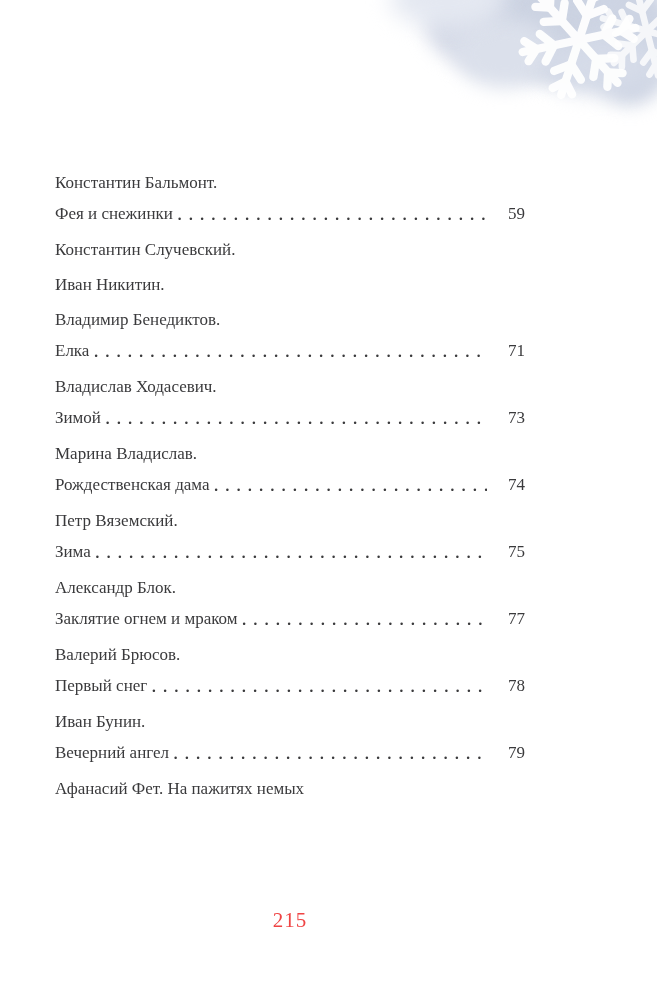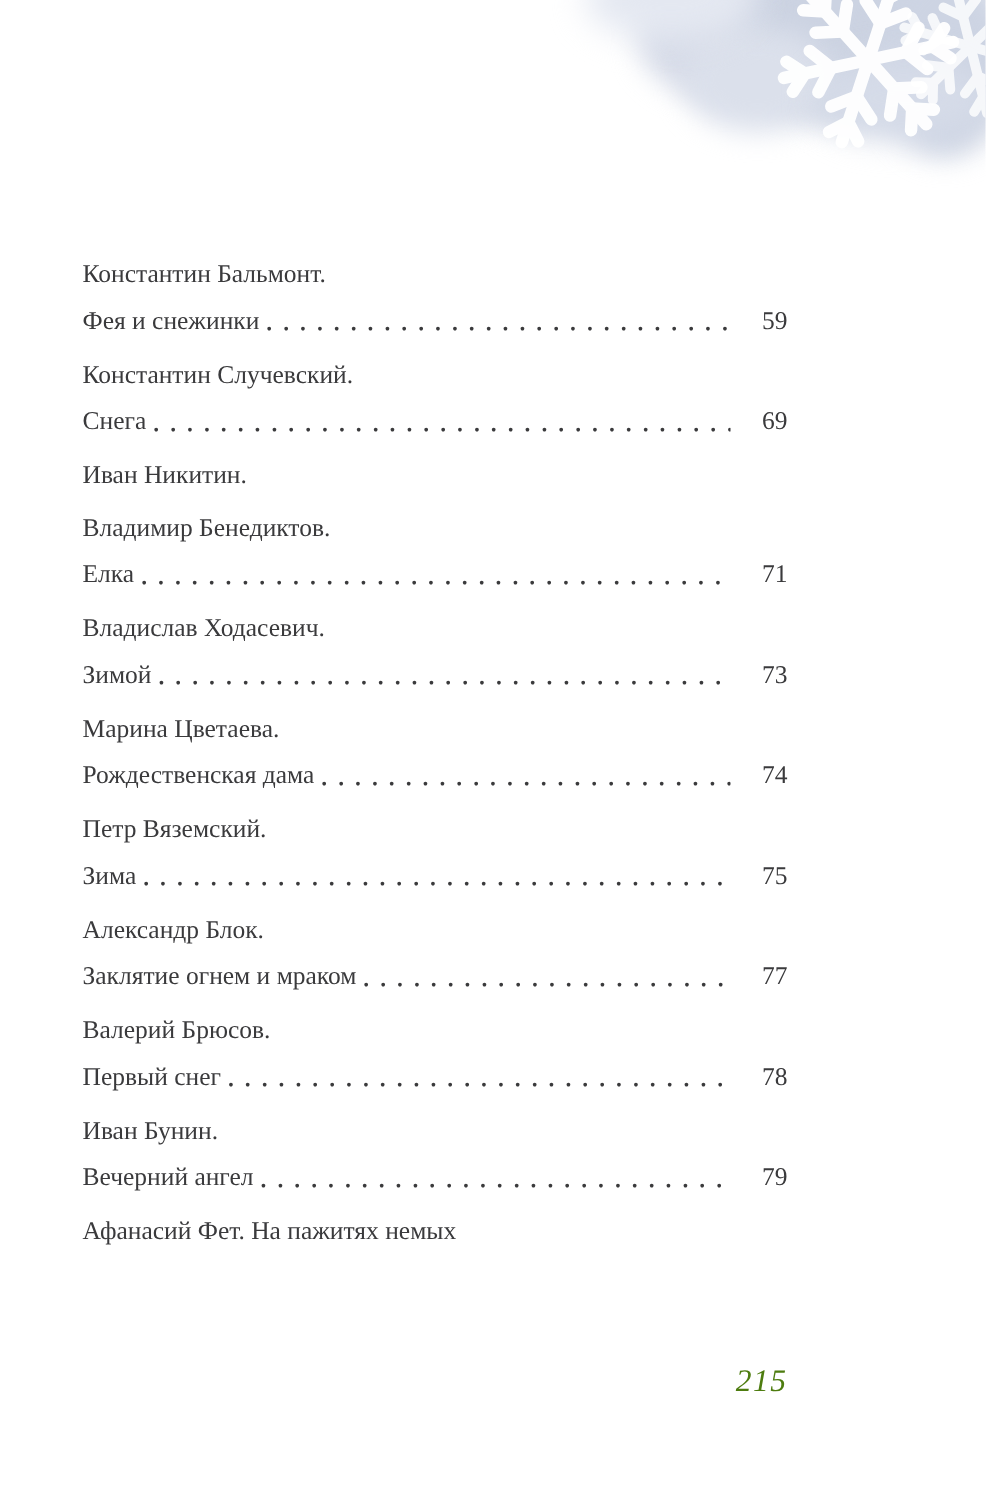--- a/index.html
+++ b/index.html
@@ -55,25 +55,24 @@
     font-size: 21px;
     color: #3a3a3c;
   }
   .pg { min-width: 28px; text-align: right; }
 
   
   .folio {
     position: absolute;
     left: 55px; top: 908px;
     width: 470px;
-    text-align: right;
-    font-style: italic;
+    text-align: center;
     font-size: 21px;
     letter-spacing: 1px;
-    color: #4d7c0f;
+    color: #ef4444;
   }
 </style>
 </head>
 <body>
 
 <div class="decor">
   <div class="blob b1"></div>
   <div class="blob b2"></div>
   <div class="blob b3"></div>
   <div class="blob b4"></div>
@@ -114,25 +113,20 @@
     <div class="l1">Константин Бальмонт.</div>
     <div class="l2">
       <span class="t">Фея и снежинки</span>
       <span class="leader"></span>
       <span class="pg">59</span>
     </div>
   </div>
 
   <div class="entry">
     <div class="l1">Константин Случевский.</div>
-    <div class="l2">
-      <span class="t">Снега</span>
-      <span class="leader"></span>
-      <span class="pg">69</span>
-    </div>
   </div>
 
   <div class="entry">
     <div class="l1">Иван Никитин.</div>
   </div>
 
   <div class="entry">
     <div class="l1">Владимир Бенедиктов.</div>
     <div class="l2">
       <span class="t">Елка</span>
@@ -144,21 +138,21 @@
   <div class="entry">
     <div class="l1">Владислав Ходасевич.</div>
     <div class="l2">
       <span class="t">Зимой</span>
       <span class="leader"></span>
       <span class="pg">73</span>
     </div>
   </div>
 
   <div class="entry">
-    <div class="l1">Марина Цветаева.</div>
+    <div class="l1">Марина Владислав.</div>
     <div class="l2">
       <span class="t">Рождественская дама</span>
       <span class="leader"></span>
       <span class="pg">74</span>
     </div>
   </div>
 
   <div class="entry">
     <div class="l1">Петр Вяземский.</div>
     <div class="l2">

